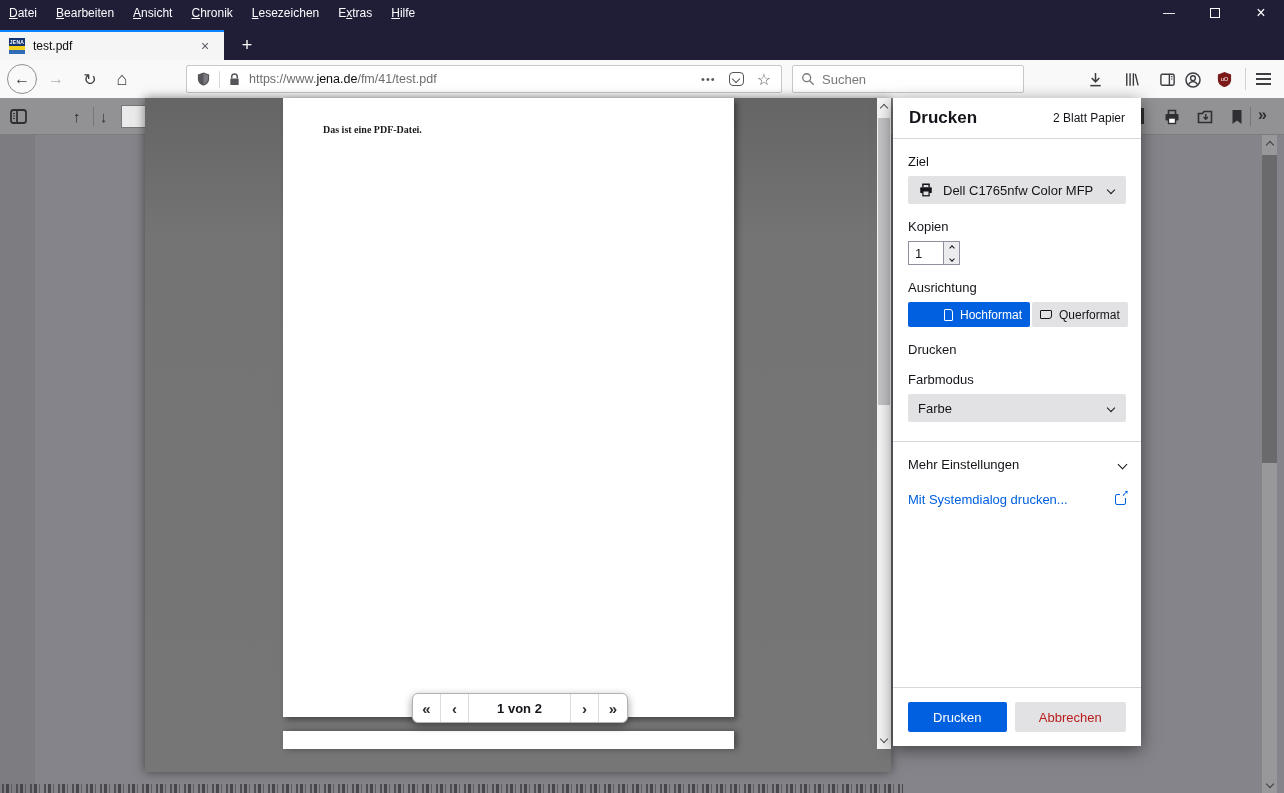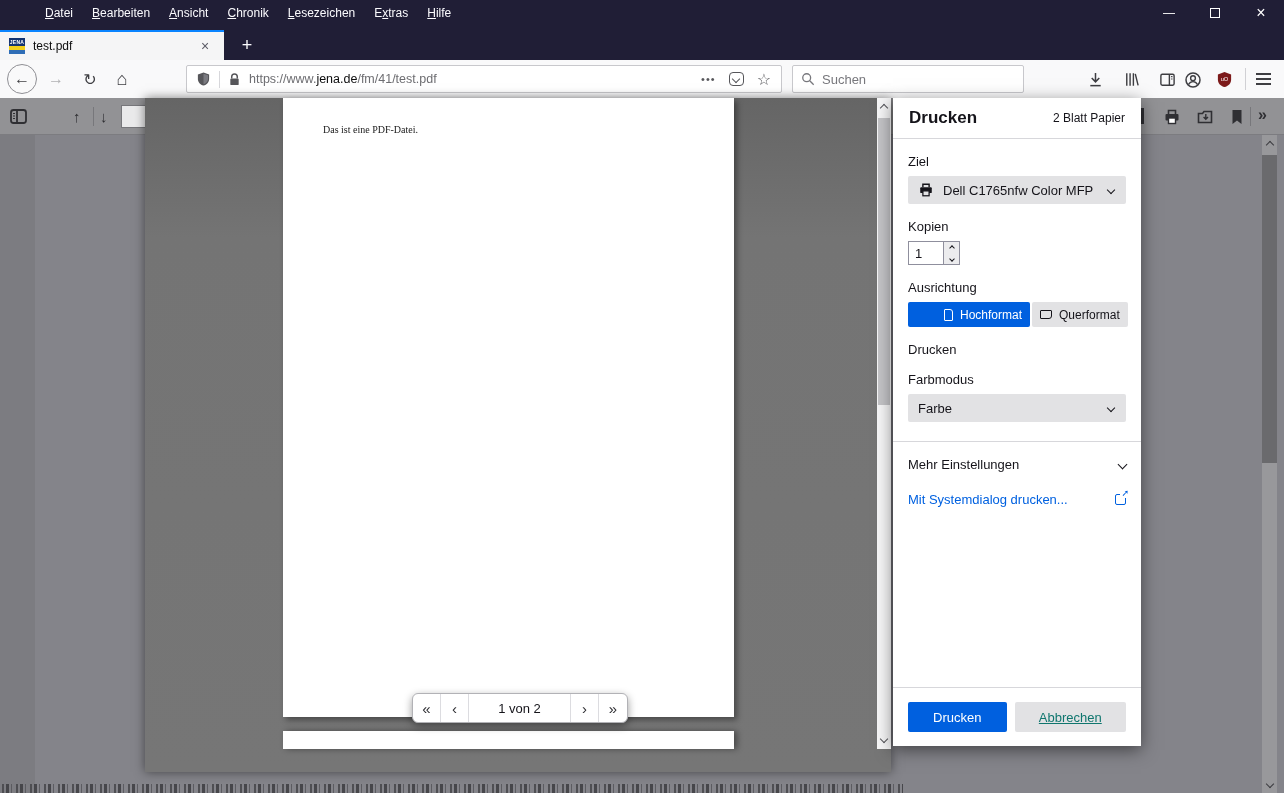--- a/index.html
+++ b/index.html
@@ -2,21 +2,21 @@
 <html><head>
 <meta charset="utf-8">
 <style>
   * { box-sizing: border-box; margin: 0; padding: 0; }
   html,body { width:1284px; height:793px; overflow:hidden; }
   body { position:relative; font-family:"Liberation Sans", sans-serif; background:#838386; }
   .abs { position:absolute; }
   .cc { display:flex; align-items:center; justify-content:center; }
 
   
-  .titlebar { position:absolute; left:0; top:0; width:1284px; height:25px; background:#201e36; display:flex; align-items:center; color:#fbfbfe; font-size:12px;padding-left:36px; }
+  .titlebar { position:absolute; left:0; top:0; width:1284px; height:25px; background:#201e36; display:flex; align-items:center; color:#fbfbfe; font-size:12px; }
   .menu { display:flex; gap:19px; padding-left:9px; }
   .menu-item { cursor:default; }
   .menu-item .u { text-decoration:underline; }
   .win-controls { margin-left:auto; display:flex; height:100%; }
   .winbtn { width:46px; height:100%; display:flex; align-items:center; justify-content:center; color:#fff; font-size:12px; }
   .maxbox { width:10px; height:10px; border:1px solid #fff; display:inline-block; }
 
   
   .tabbar { position:absolute; left:0; top:25px; width:1284px; height:35px; background:#201e36; }
   .tab { position:absolute; left:0; top:5px; width:224px; height:30px; background:#f5f5f6; border-top:2px solid #0a84ff; display:flex; align-items:center; padding:0 9px; color:#0c0c0d; font-size:12px; }
@@ -60,21 +60,21 @@
 
   
   .win-scroll { position:absolute; left:1262px; top:37px; width:15px; height:658px; background:#98989b; }
   .win-thumb { position:absolute; left:0; top:20px; width:15px; height:308px; background:#6a6a6d; }
   .chev { display:inline-block; width:6px; height:6px; border-right:1.5px solid #15141a; border-bottom:1.5px solid #15141a; transform:rotate(45deg); }
   .chev.up { transform:rotate(-135deg); }
   .chev.dim { border-color:#3c3c40; }
   .sb-arrow { position:absolute; left:0; width:15px; height:14px; display:flex; align-items:center; justify-content:center; }
 
   
-  .preview { position:absolute; left:145px; top:0; width:746px; height:674px; background:linear-gradient(180deg,#656565 0,#747474 140px,#767676 100%); box-shadow:0 0 10px rgba(0,0,0,.5); }
+  .preview { position:absolute; left:145px; top:0; width:746px; height:674px; background:linear-gradient(180deg,#656565 0,#747474 140px,#767676 100%); box-shadow:0 0 10px rgba(0,0,0,.5);font-weight:bold; }
   .pdf-page { position:absolute; left:138px; top:0; width:451px; height:619px; background:#fff; box-shadow:3px 3px 6px rgba(0,0,0,.4); }
   .pdf-page-text { position:absolute; left:40px; top:26px; font-family:"Liberation Serif", serif; font-size:10px; color:#1a1a1a; }
   .pdf-page2 { position:absolute; left:138px; top:633px; width:451px; height:18px; background:#fff; box-shadow:3px 0 6px rgba(0,0,0,.4); }
   .pager { position:absolute; left:267px; top:595px; width:216px; height:30px; background:#fff; border:1px solid #b2b2b6; border-radius:6px; box-shadow:0 3px 8px rgba(0,0,0,.4); display:flex; overflow:hidden; }
   .pgbtn { width:28px; display:flex; align-items:center; justify-content:center; font-size:15px; color:#2f2f33; border-right:1px solid #dcdce0; }
   .pgbtn:last-child { border-right:none; }
   .pglabel { flex:1; display:flex; align-items:center; justify-content:center; font-size:13px; color:#15141a; border-right:1px solid #dcdce0; }
   .pv-scroll { position:absolute; left:732px; top:0; width:14px; height:651px; background:#f6f6f7; }
   .pv-thumb { position:absolute; left:1px; top:20px; width:12px; height:287px; background:#c4c4c7; }
 
@@ -98,21 +98,21 @@
   .doc-ic { width:9px; height:12px; border:1.5px solid currentColor; border-radius:1px; border-top-right-radius:3px; }
   .doc-ic.land { width:12px; height:9px; border-top-right-radius:1px; border-bottom-right-radius:3px; }
   .dlg-div { border-top:1px solid #d7d7db; margin-top:19px; }
   .row-between { margin:15px 15px 0; display:flex; align-items:center; justify-content:space-between; }
   .syslink { margin-top:20px; color:#0061e0; }
   .extlink { width:11px; height:11px; border:1.5px solid #0061e0; border-radius:2px; position:relative; }
   .extlink:after { content:"➚"; position:absolute; right:-4px; top:-7px; font-size:9px; color:#0061e0; background:#fff; padding-left:1px; }
   .dlg-footer { position:absolute; left:0; right:0; bottom:0; border-top:1px solid #d7d7db; padding:14px 15px; display:flex; gap:8px; }
   .btn { height:30px; border-radius:2px; display:flex; align-items:center; justify-content:center; font-size:13px; cursor:default; }
   .btn-primary { flex:1; background:#0060df; color:#fff; }
-  .btn-secondary { flex:1.13; background:#e2e2e4; color:#0f766e;text-decoration:underline; }
+  .btn-secondary { flex:1.13; background:#e2e2e4; color:#b91c1c; }
 
   svg { display:block; }
 </style>
 </head>
 <body>
 
 <div class="titlebar">
   <div class="menu">
     <span class="menu-item"><span></span><span class="u">D</span><span>atei</span></span>
     <span class="menu-item"><span></span><span class="u">B</span><span>earbeiten</span></span>

